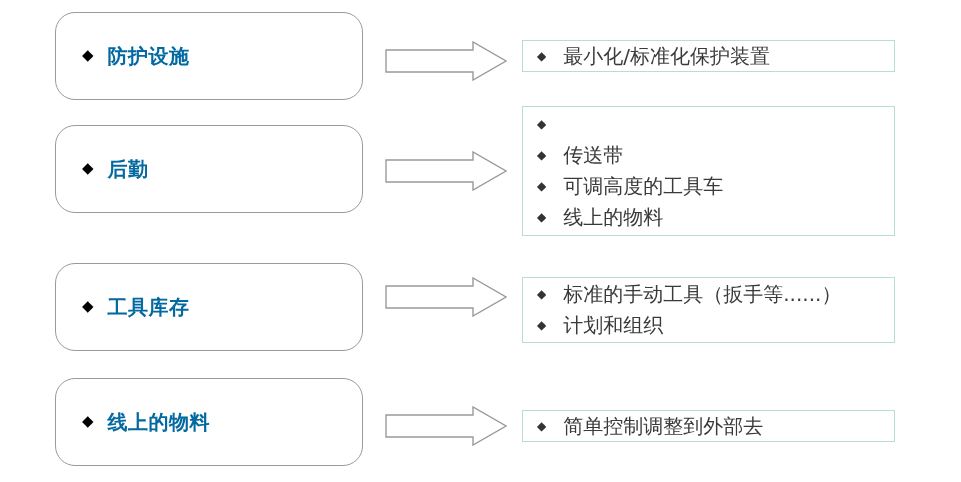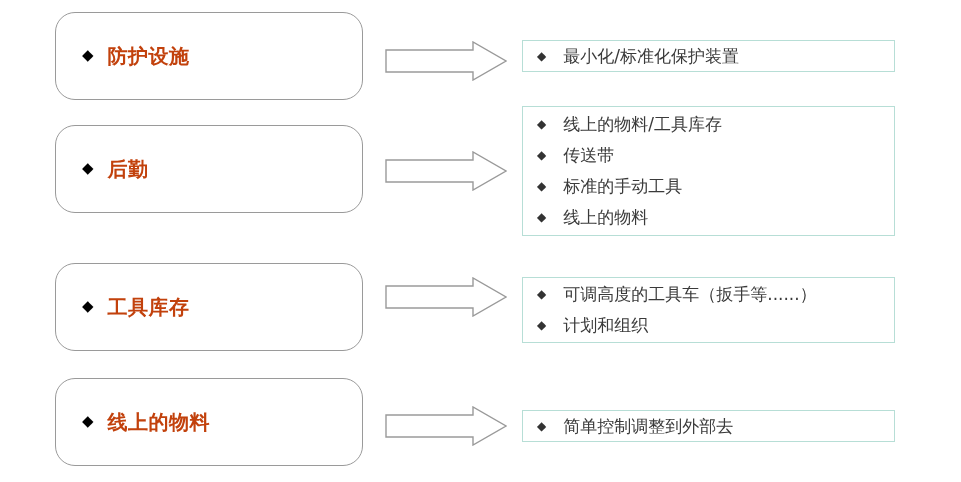--- a/index.html
+++ b/index.html
@@ -40,21 +40,21 @@
     padding-left: 26px;
   }
   .cat-bullet {
     color: #000000;
     font-size: 15px;
     line-height: 1;
     margin-right: 14px;
     transform: translateY(-1px);
   }
   .cat-label {
-    color: #c2410c;
+    color: #0369a1;
     font-size: 20px;
     font-weight: bold;
     letter-spacing: 0.5px;
     white-space: nowrap;
   }
 
   
   .arrow {
     position: absolute;
     width: 122px;
@@ -83,21 +83,21 @@
   }
   .detail-bullet {
     color: #333333;
     font-size: 12px;
     line-height: 31px;
     margin-right: 17px;
     flex: none;
   }
   .detail-text {
     color: #3a3a3a;
-    font-size: 17px;
+    font-size: 20px;
     line-height: 31px;
     white-space: nowrap;
   }
 </style>
 </head>
 <body>
 
 <div id="canvas">
 
   <div class="cat-box" style="top:12px; height:88px;">
@@ -129,29 +129,28 @@
 
   <div class="arrow" style="left:385px; top:151px;">
     <svg width="122" height="40" viewBox="0 0 122 40">
       <polygon points="1,9 88,9 88,1 121,20 88,39 88,31 1,31" fill="#ffffff" stroke="#9a9a9a" stroke-width="1.4" stroke-linejoin="miter"></polygon>
     </svg>
   </div>
 
   <div class="detail-box" style="top:106px; height:130px;">
     <div class="detail-row">
       <span class="detail-bullet">◆</span>
-      <span class="detail-text">线上的物料/工具库存</span>
     </div>
     <div class="detail-row">
       <span class="detail-bullet">◆</span>
       <span class="detail-text">传送带</span>
     </div>
     <div class="detail-row">
       <span class="detail-bullet">◆</span>
-      <span class="detail-text">标准的手动工具</span>
+      <span class="detail-text">可调高度的工具车</span>
     </div>
     <div class="detail-row">
       <span class="detail-bullet">◆</span>
       <span class="detail-text">线上的物料</span>
     </div>
   </div>
 
   <div class="cat-box" style="top:263px; height:88px;">
     <div class="cat-inner">
       <span class="cat-bullet">◆</span>
@@ -161,21 +160,21 @@
 
   <div class="arrow" style="left:385px; top:277px;">
     <svg width="122" height="40" viewBox="0 0 122 40">
       <polygon points="1,9 88,9 88,1 121,20 88,39 88,31 1,31" fill="#ffffff" stroke="#9a9a9a" stroke-width="1.4" stroke-linejoin="miter"></polygon>
     </svg>
   </div>
 
   <div class="detail-box" style="top:277px; height:66px;">
     <div class="detail-row">
       <span class="detail-bullet">◆</span>
-      <span class="detail-text">可调高度的工具车（扳手等......）</span>
+      <span class="detail-text">标准的手动工具（扳手等......）</span>
     </div>
     <div class="detail-row">
       <span class="detail-bullet">◆</span>
       <span class="detail-text">计划和组织</span>
     </div>
   </div>
 
   <div class="cat-box" style="top:378px; height:88px;">
     <div class="cat-inner">
       <span class="cat-bullet">◆</span>

